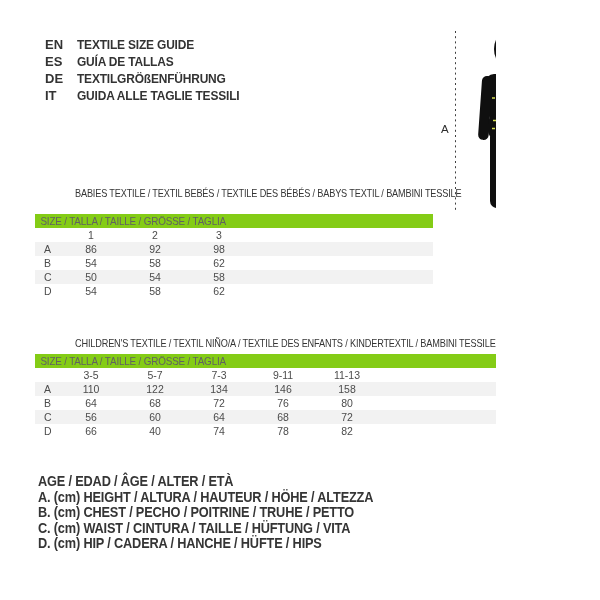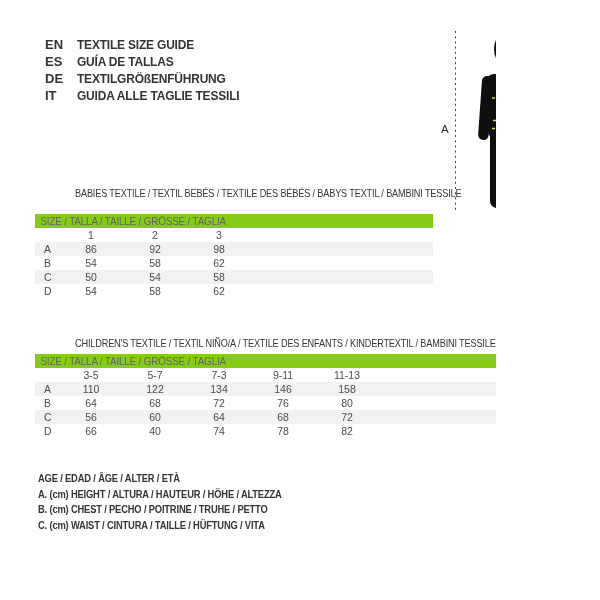--- a/index.html
+++ b/index.html
@@ -39,21 +39,21 @@
   .trow.alt { background:#f2f2f2; }
   .tlabel { width:24px; flex:0 0 24px; padding-left:9px; }
   .tcell  { width:64px; flex:0 0 64px; text-align:center; }
   .babies-tbl { top:214px; width:398px; }
   .children-tbl { top:354px; width:475px; }
   .heading-babies { top:187px; }
   .heading-children { top:337px; }
 
   
   .legend { position:absolute; left:38px; top:472px; }
-  .legend-line { height:15.5px; font-size:11px; font-weight:bold; color:#353535;
+  .legend-line { height:15.5px; font-size:15px; font-weight:bold; color:#353535;
                  white-space:nowrap;text-decoration:underline; }
   .legend-line .cond { transform:scaleX(0.85); }
 </style>
 </head>
 <body>
 
 <div class="canvas">
 
   <div class="lang-list">
     <div class="lang-row">
@@ -204,15 +204,18 @@
     </div>
     <div class="legend-line">
       <span class="cond">A. (cm) HEIGHT / ALTURA / HAUTEUR / HÖHE / ALTEZZA</span>
     </div>
     <div class="legend-line">
       <span class="cond">B. (cm) CHEST / PECHO / POITRINE / TRUHE / PETTO</span>
     </div>
     <div class="legend-line">
       <span class="cond">C. (cm) WAIST / CINTURA / TAILLE / HÜFTUNG / VITA</span>
     </div>
+    <div class="legend-line">
+      <span class="cond">D. (cm) HIP / CADERA / HANCHE / HÜFTE / HIPS</span>
+    </div>
   </div>
 
 </div>
 
 </body></html>

